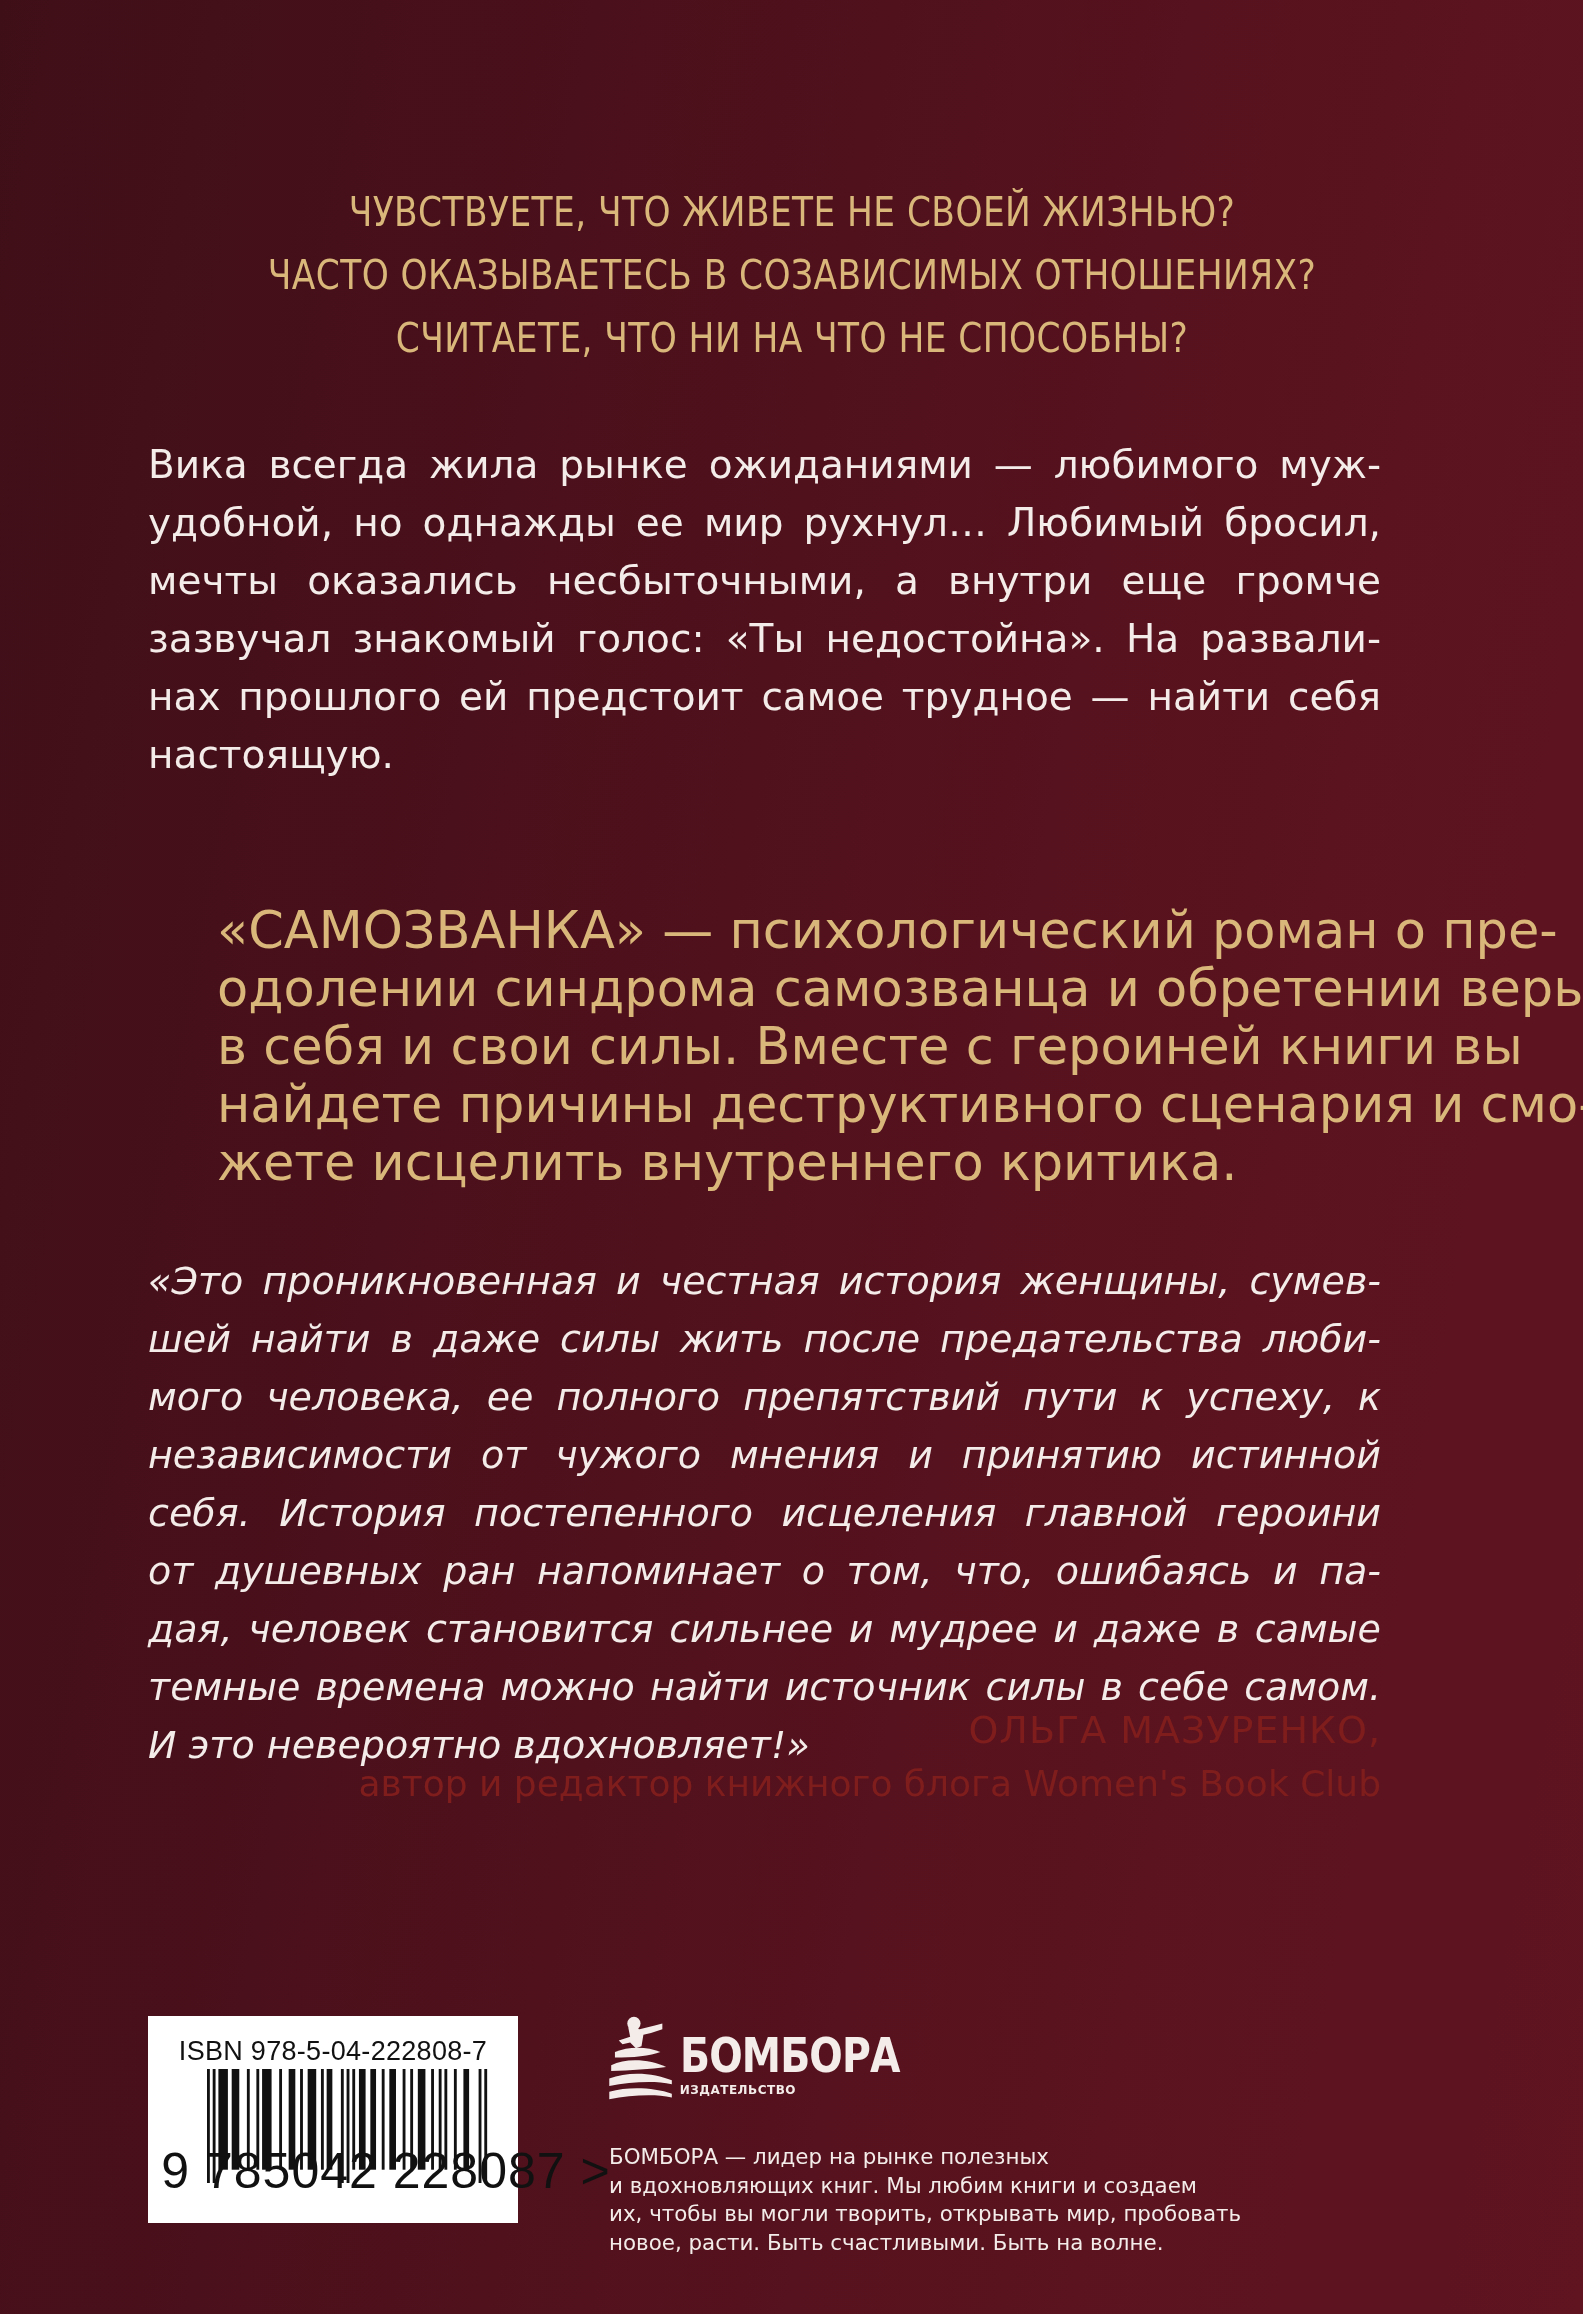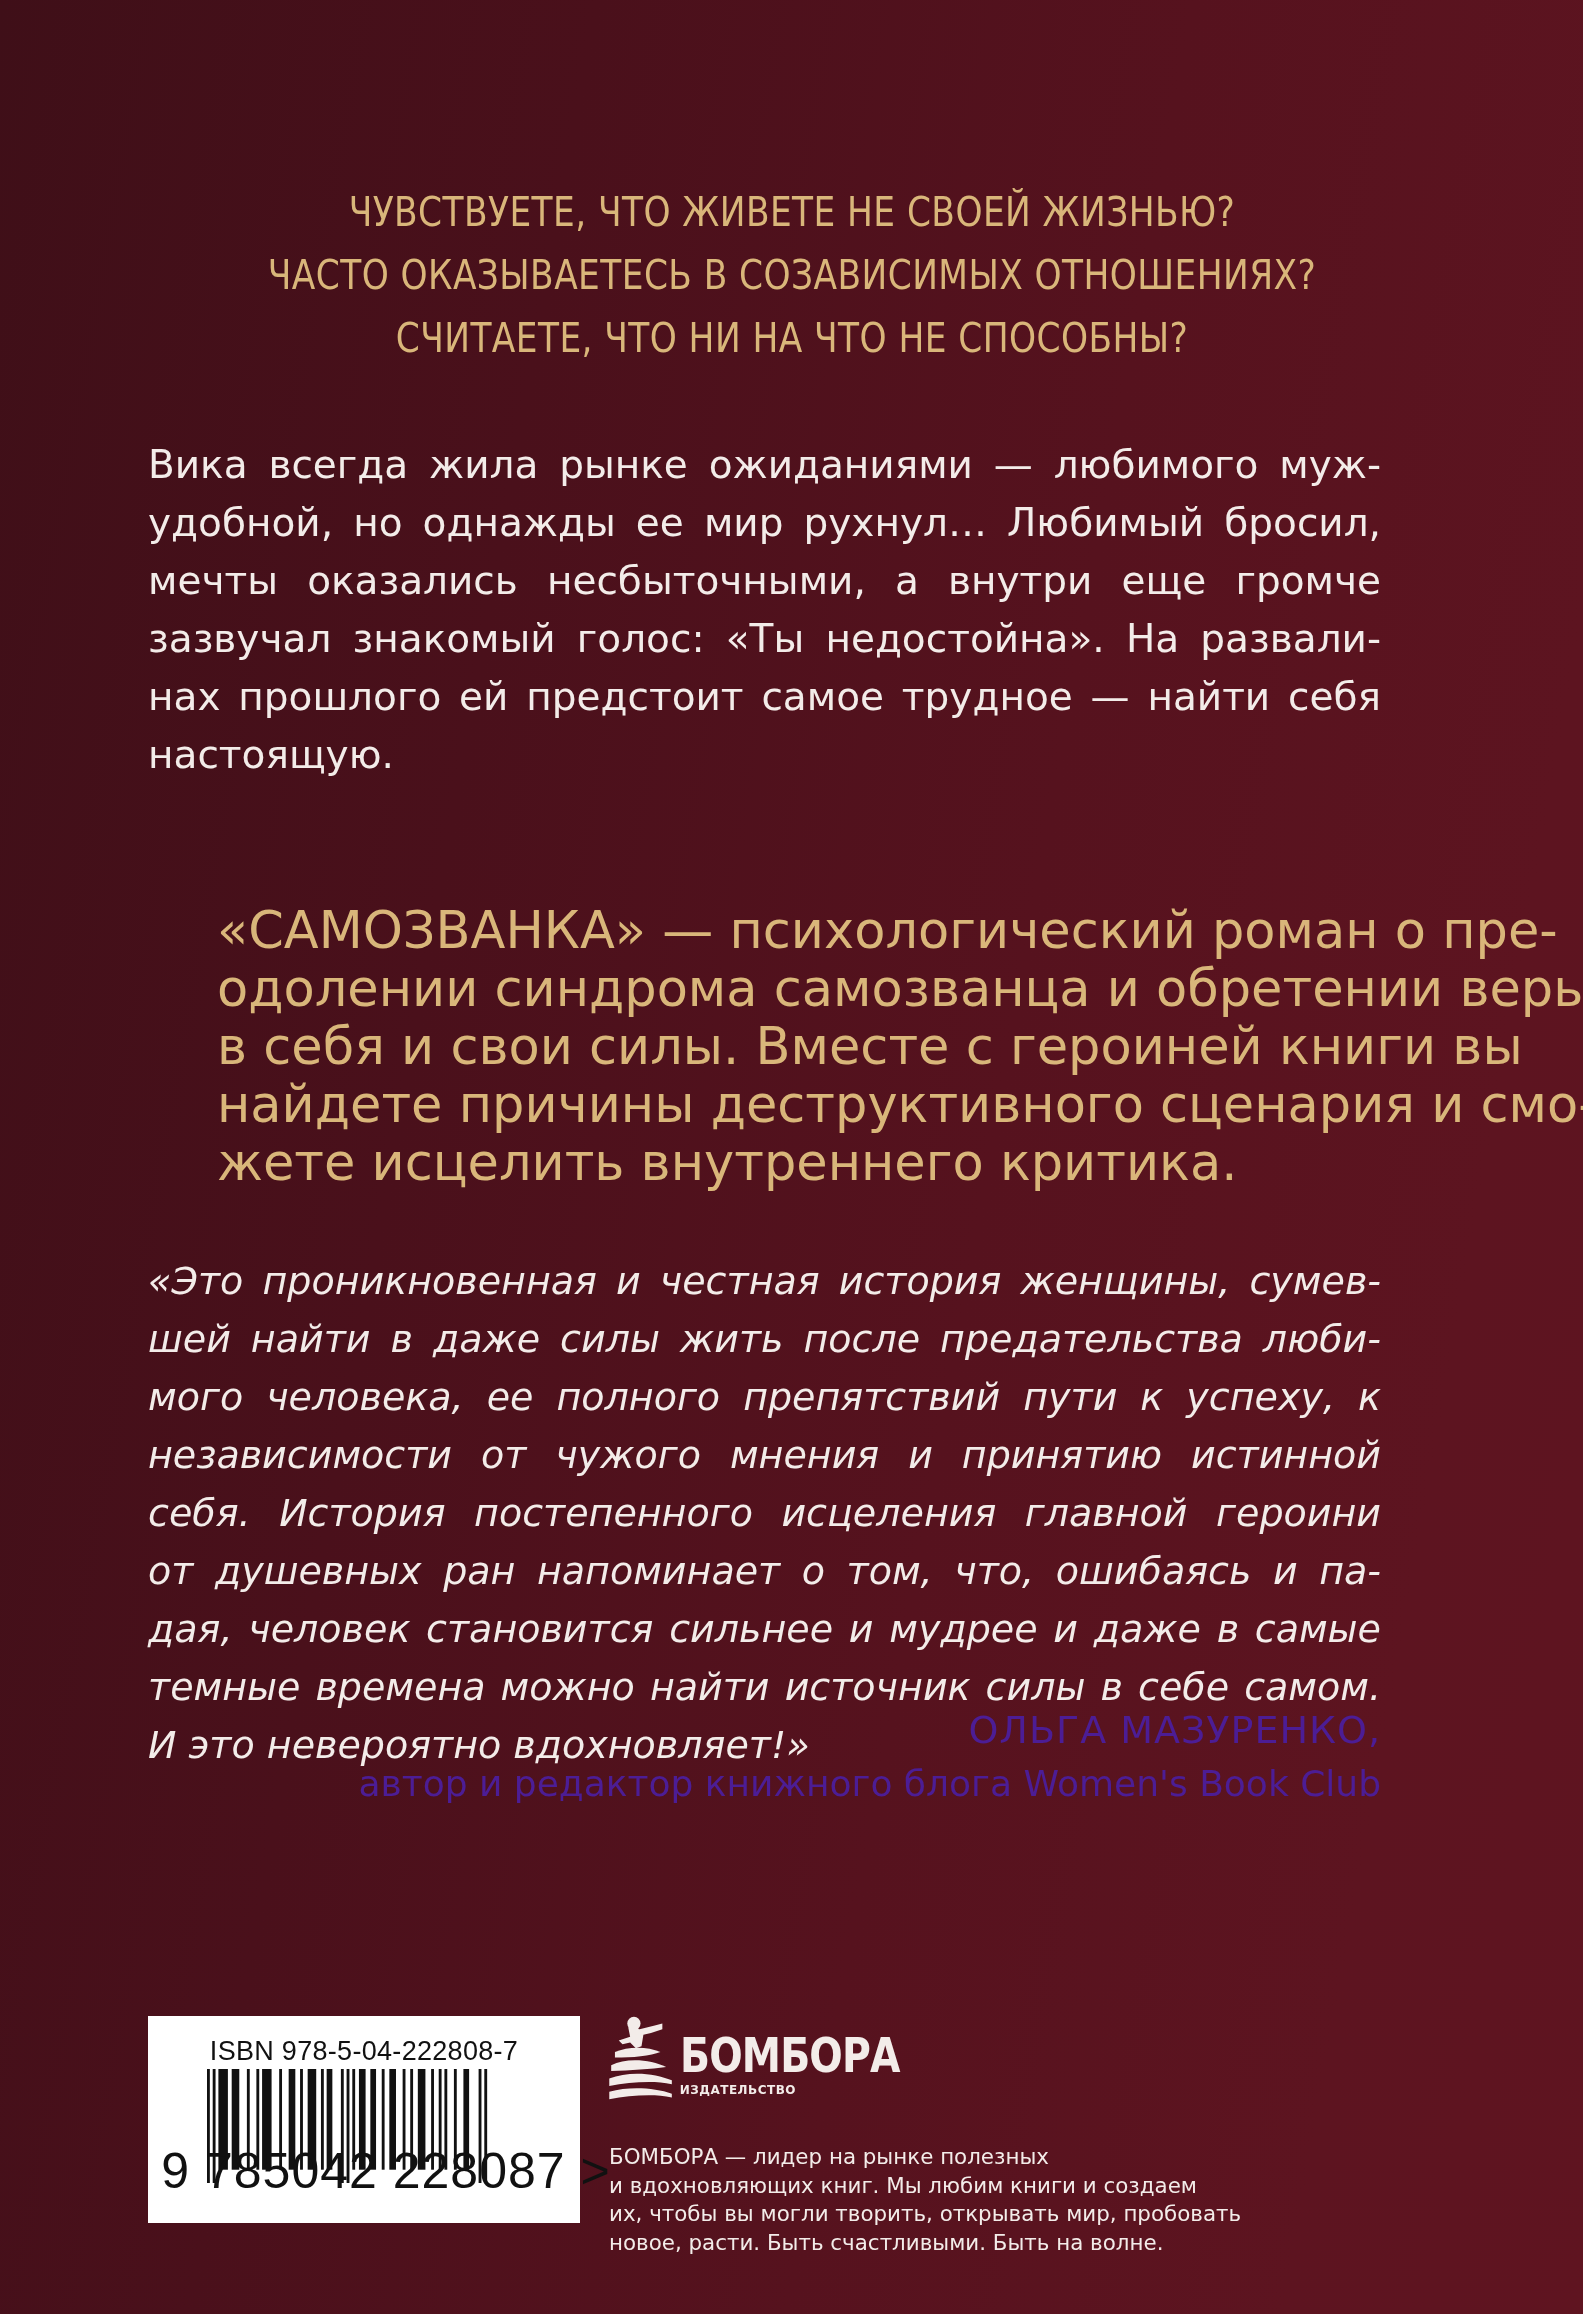--- a/index.html
+++ b/index.html
@@ -89,40 +89,40 @@
       text-align: justify;
       text-align-last: justify;
     }
     .quote .line.last { text-align-last: left; }
 
     .attribution {
       position: absolute;
       right: 203px;
       top: 1704px;
       text-align: right;
-      color: #4c1d95;
+      color: #7f1d1d;
       font-family: "DejaVu Sans", sans-serif;
     }
     .attribution .name {
       font-size: 38px;
       line-height: 53px;
       letter-spacing: 1px;
       white-space: nowrap;
     }
     .attribution .role {
       font-size: 36px;
       line-height: 53px;
       white-space: nowrap;
     }
 
     .barcode-box {
       position: absolute;
       left: 148px;
       top: 2016px;
-      width: 432px;
+      width: 370px;
       height: 207px;
       background: #ffffff;
       color: #111111;
       font-family: "Liberation Sans", sans-serif;
     }
     .barcode-box .isbn {
       position: absolute;
       left: 0;
       width: 100%;
       top: 21px;

